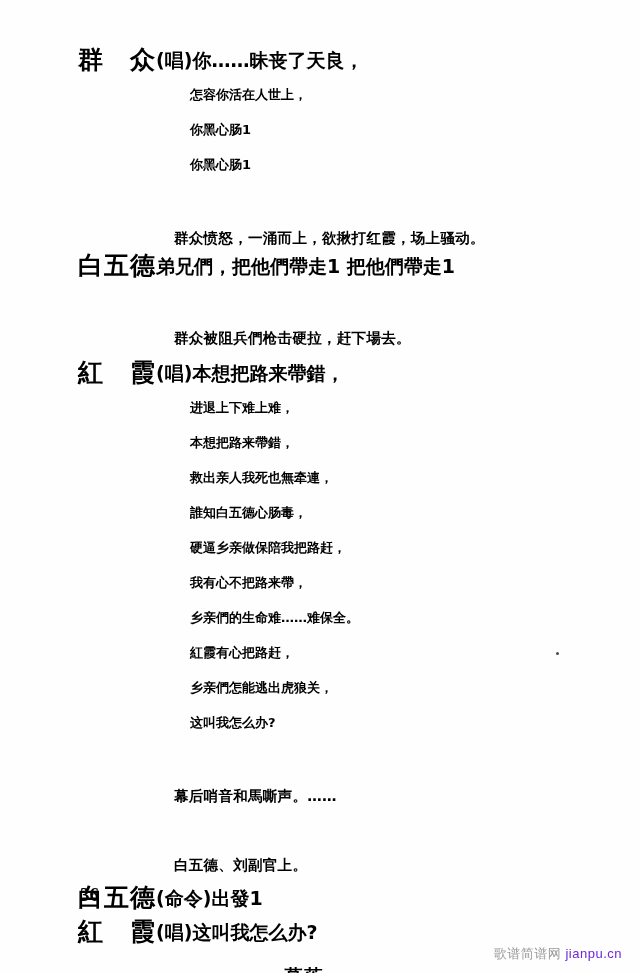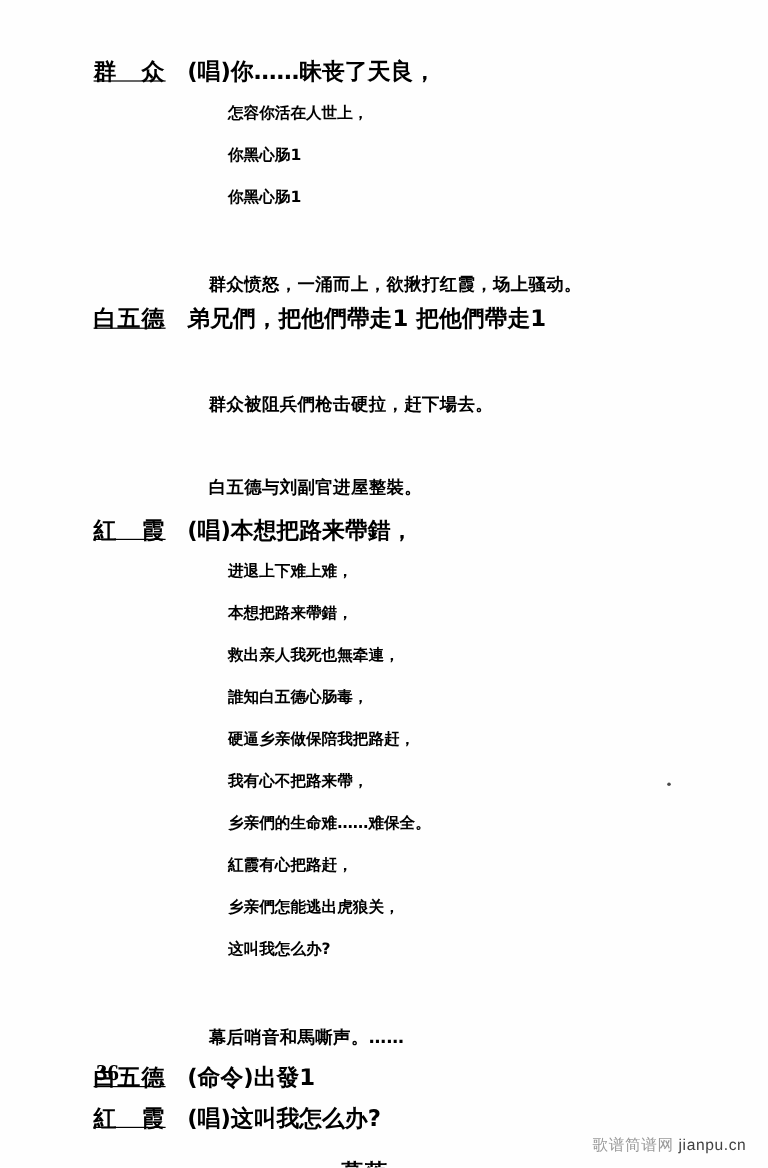--- a/index.html
+++ b/index.html
@@ -30,26 +30,25 @@
 
   
   .line {
     display: flex;
     align-items: flex-start;
     margin-bottom: 6px;
   }
   .speaker {
     width: 78px;
     flex: 0 0 78px;
-    font-size: 19px;
+    font-size: 25px;
     font-weight: bold;
     letter-spacing: 1px;
     line-height: 28px;
     white-space: nowrap;
-    text-decoration: underline;
   }
   .text {
     flex: 1;
     font-size: 19px;
     line-height: 28px;
     font-weight: bold;
   }
   .cue {
     font-weight: bold;
   }
@@ -95,21 +94,21 @@
   .watermark {
     position: absolute;
     right: 18px;
     bottom: 10px;
     font-size: 13px;
     color: #9a9a9a;
     letter-spacing: 0.5px;
     font-family: "Liberation Sans", sans-serif;
   }
   .watermark .site {
-    color: #404040;
+    color: #6d28d9;
     margin-top: 32px;
   }
 
   .speck {
     position: absolute;
     width: 3px;
     height: 3px;
     background: #4a4a4a;
     border-radius: 50%;
   }
@@ -134,40 +133,40 @@
     <div class="sung">你黑心肠1</div>
 
     <div class="stage">群众愤怒，一涌而上，欲揪打红霞，场上骚动。</div>
 
     <div class="line">
       <div class="speaker">白五德</div>
       <div class="text">弟兄們，把他們帶走1 把他們帶走1</div>
     </div>
 
     <div class="stage">群众被阻兵們枪击硬拉，赶下場去。</div>
-    <div class="stage">白五德与刘副官进屋整裝。</div>
 
     <div class="line" style="margin-top:10px;">
       <div class="speaker">紅　霞</div>
       <div class="text">
         <span class="cue">(唱)</span><span>本想把路来帶錯，</span>
       </div>
     </div>
     <div class="sung">进退上下难上难，</div>
     <div class="sung">本想把路来帶錯，</div>
     <div class="sung">救出亲人我死也無牵連，</div>
     <div class="sung">誰知白五德心肠毒，</div>
     <div class="sung">硬逼乡亲做保陪我把路赶，</div>
     <div class="sung">我有心不把路来帶，</div>
     <div class="sung">乡亲們的生命难……难保全。</div>
     <div class="sung">紅霞有心把路赶，</div>
     <div class="sung">乡亲們怎能逃出虎狼关，</div>
     <div class="sung">这叫我怎么办?</div>
 
     <div class="stage">幕后哨音和馬嘶声。……</div>
+    <div class="stage">白五德、刘副官上。</div>
 
     <div class="line" style="margin-top:8px;">
       <div class="speaker">白五德</div>
       <div class="text">
         <span class="cue">(命令)</span><span>出發1</span>
       </div>
     </div>
 
     <div class="line" style="margin-top:4px;">
       <div class="speaker">紅　霞</div>

